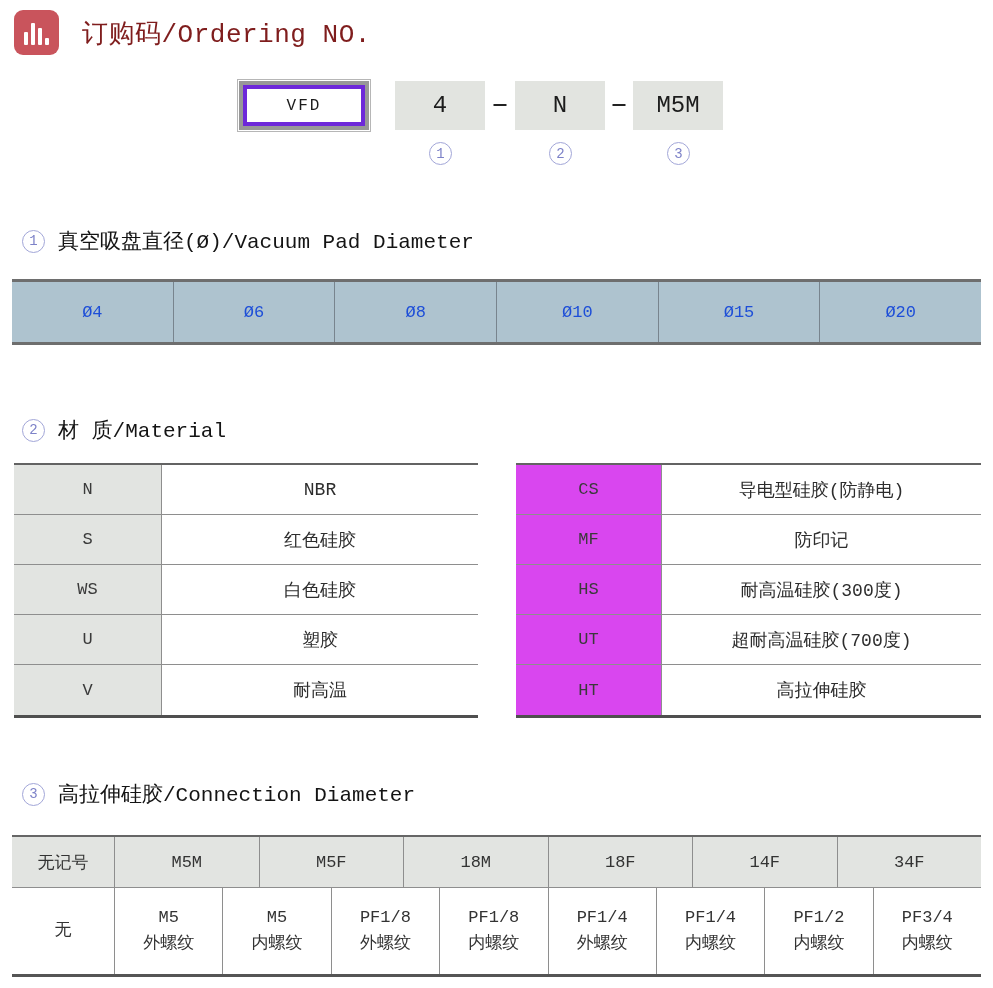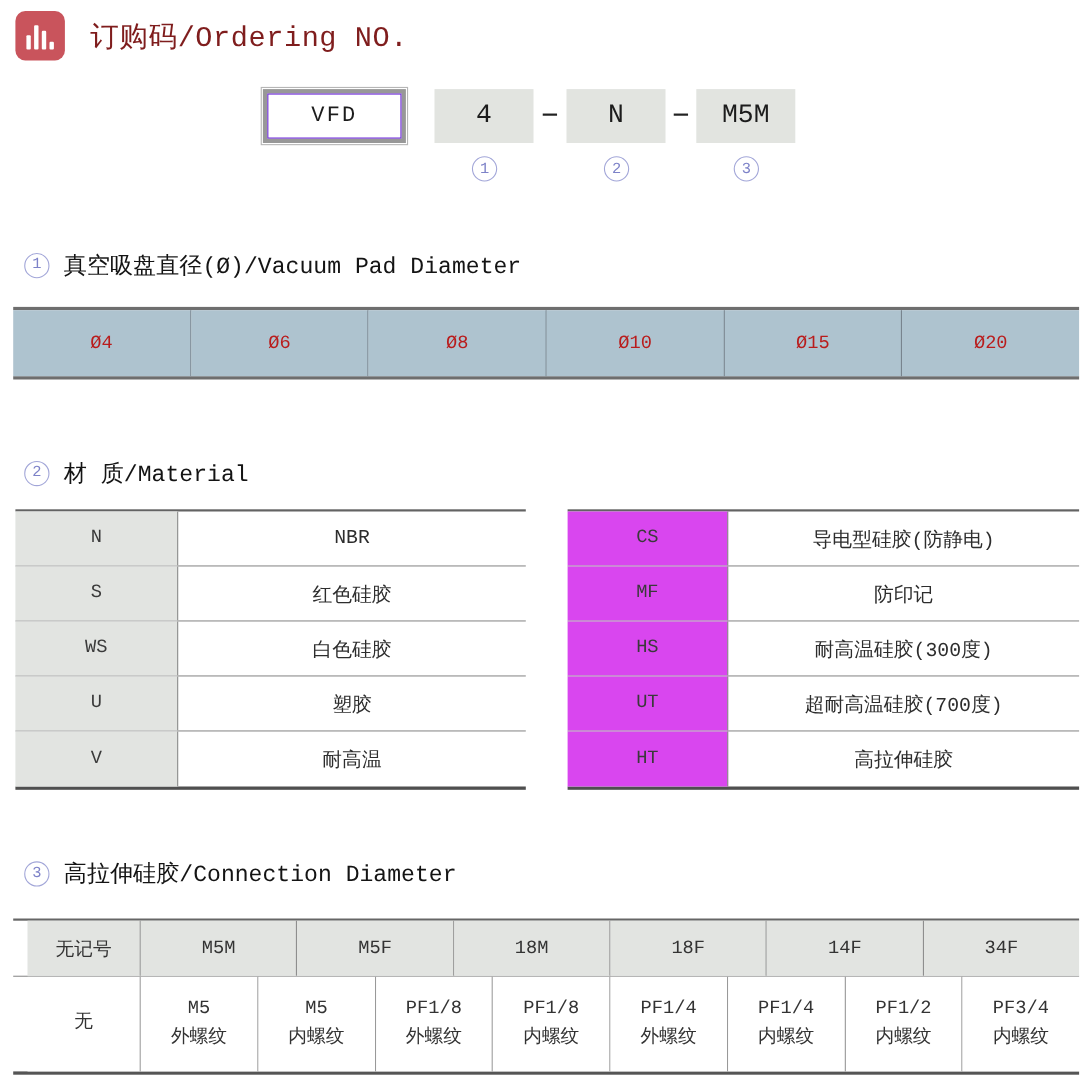--- a/index.html
+++ b/index.html
@@ -23,23 +23,23 @@
   .hdr-icon i.b3{height:17px;} .hdr-icon i.b4{height:7px;}
   .page-title { left:82px; top:16px; font-size:26px; color:#7f1d1d; letter-spacing:0.5px; white-space:nowrap; }
 
   
   .vfd-outer {
     left:237px; top:79px; width:134px; height:53px;
     border:1px solid #b6b6b6; padding:1px; background:#fff;
   }
   .vfd-mid { width:100%; height:100%; border:4px solid #989898; }
   .vfd-in  {
-    width:100%; height:100%; border:1px solid #6d28d9;
+    width:100%; height:100%; border:4px solid #6d28d9;
     display:flex; align-items:center; justify-content:center;
-    font-size:20px; letter-spacing:2px; color:#1c1c1c;
+    font-size:16px; letter-spacing:2px; color:#1c1c1c;
   }
   .seg-box {
     top:81px; width:90px; height:49px; background:#e2e4e0;
     display:flex; align-items:center; justify-content:center;
     font-size:24px; color:#1c1c1c;
   }
   .dash { top:88px; width:24px; text-align:center; font-size:30px; color:#222; }
 
   .num-circle {
     display:inline-flex; align-items:center; justify-content:center;
@@ -55,21 +55,21 @@
 
   
   .dia-table {
     left:12px; top:279px; width:969px;
     display:flex;
     border-top:3px solid #6e6e6e; border-bottom:3px solid #6e6e6e;
   }
   .dia-cell {
     flex:1; height:60px; background:#aec3cf;
     display:flex; align-items:center; justify-content:center;
-    font-size:17px; color:#b91c1c;
+    font-size:17px; color:#1d4ed8;
     border-right:1px solid #78848e;
   }
   .dia-cell:last-child { border-right:none;text-align:right; }
 
   
   .mat-table { top:463px; border-top:2px solid #636363; border-bottom:3px solid #4f4f4f; background:#fff; }
   .mat-row { display:flex; height:50px; border-bottom:1px solid #8e8e8e; }
   .mat-row:last-child { border-bottom:none; }
   .mat-code {
     width:148px; display:flex; align-items:center; justify-content:center;
@@ -91,21 +91,21 @@
   }
   .conn-row { display:flex; }
   .conn-row.header { border-bottom:1px solid #8e8e8e; }
   .conn-cell {
     flex:1; display:flex; align-items:center; justify-content:center;
     border-right:1px solid #8e8e8e; font-size:17px; color:#333333;
   }
   .conn-cell:last-child { border-right:none; }
   .conn-row.header .conn-cell { height:50px; background:#e2e4e1; }
   .conn-row.body .conn-cell { height:86px; flex-direction:column; line-height:1.55; background:#fff; }
-  .conn-cell.first { flex:0 0 103px;margin-left:13px; }
+  .conn-cell.first { flex:0 0 103px; }
 </style>
 </head>
 <body>
 
 <div>
 
   <div class="abs hdr-icon">
     <i class="b1"></i>
       <i class="b2"></i>
       <i class="b3"></i>

